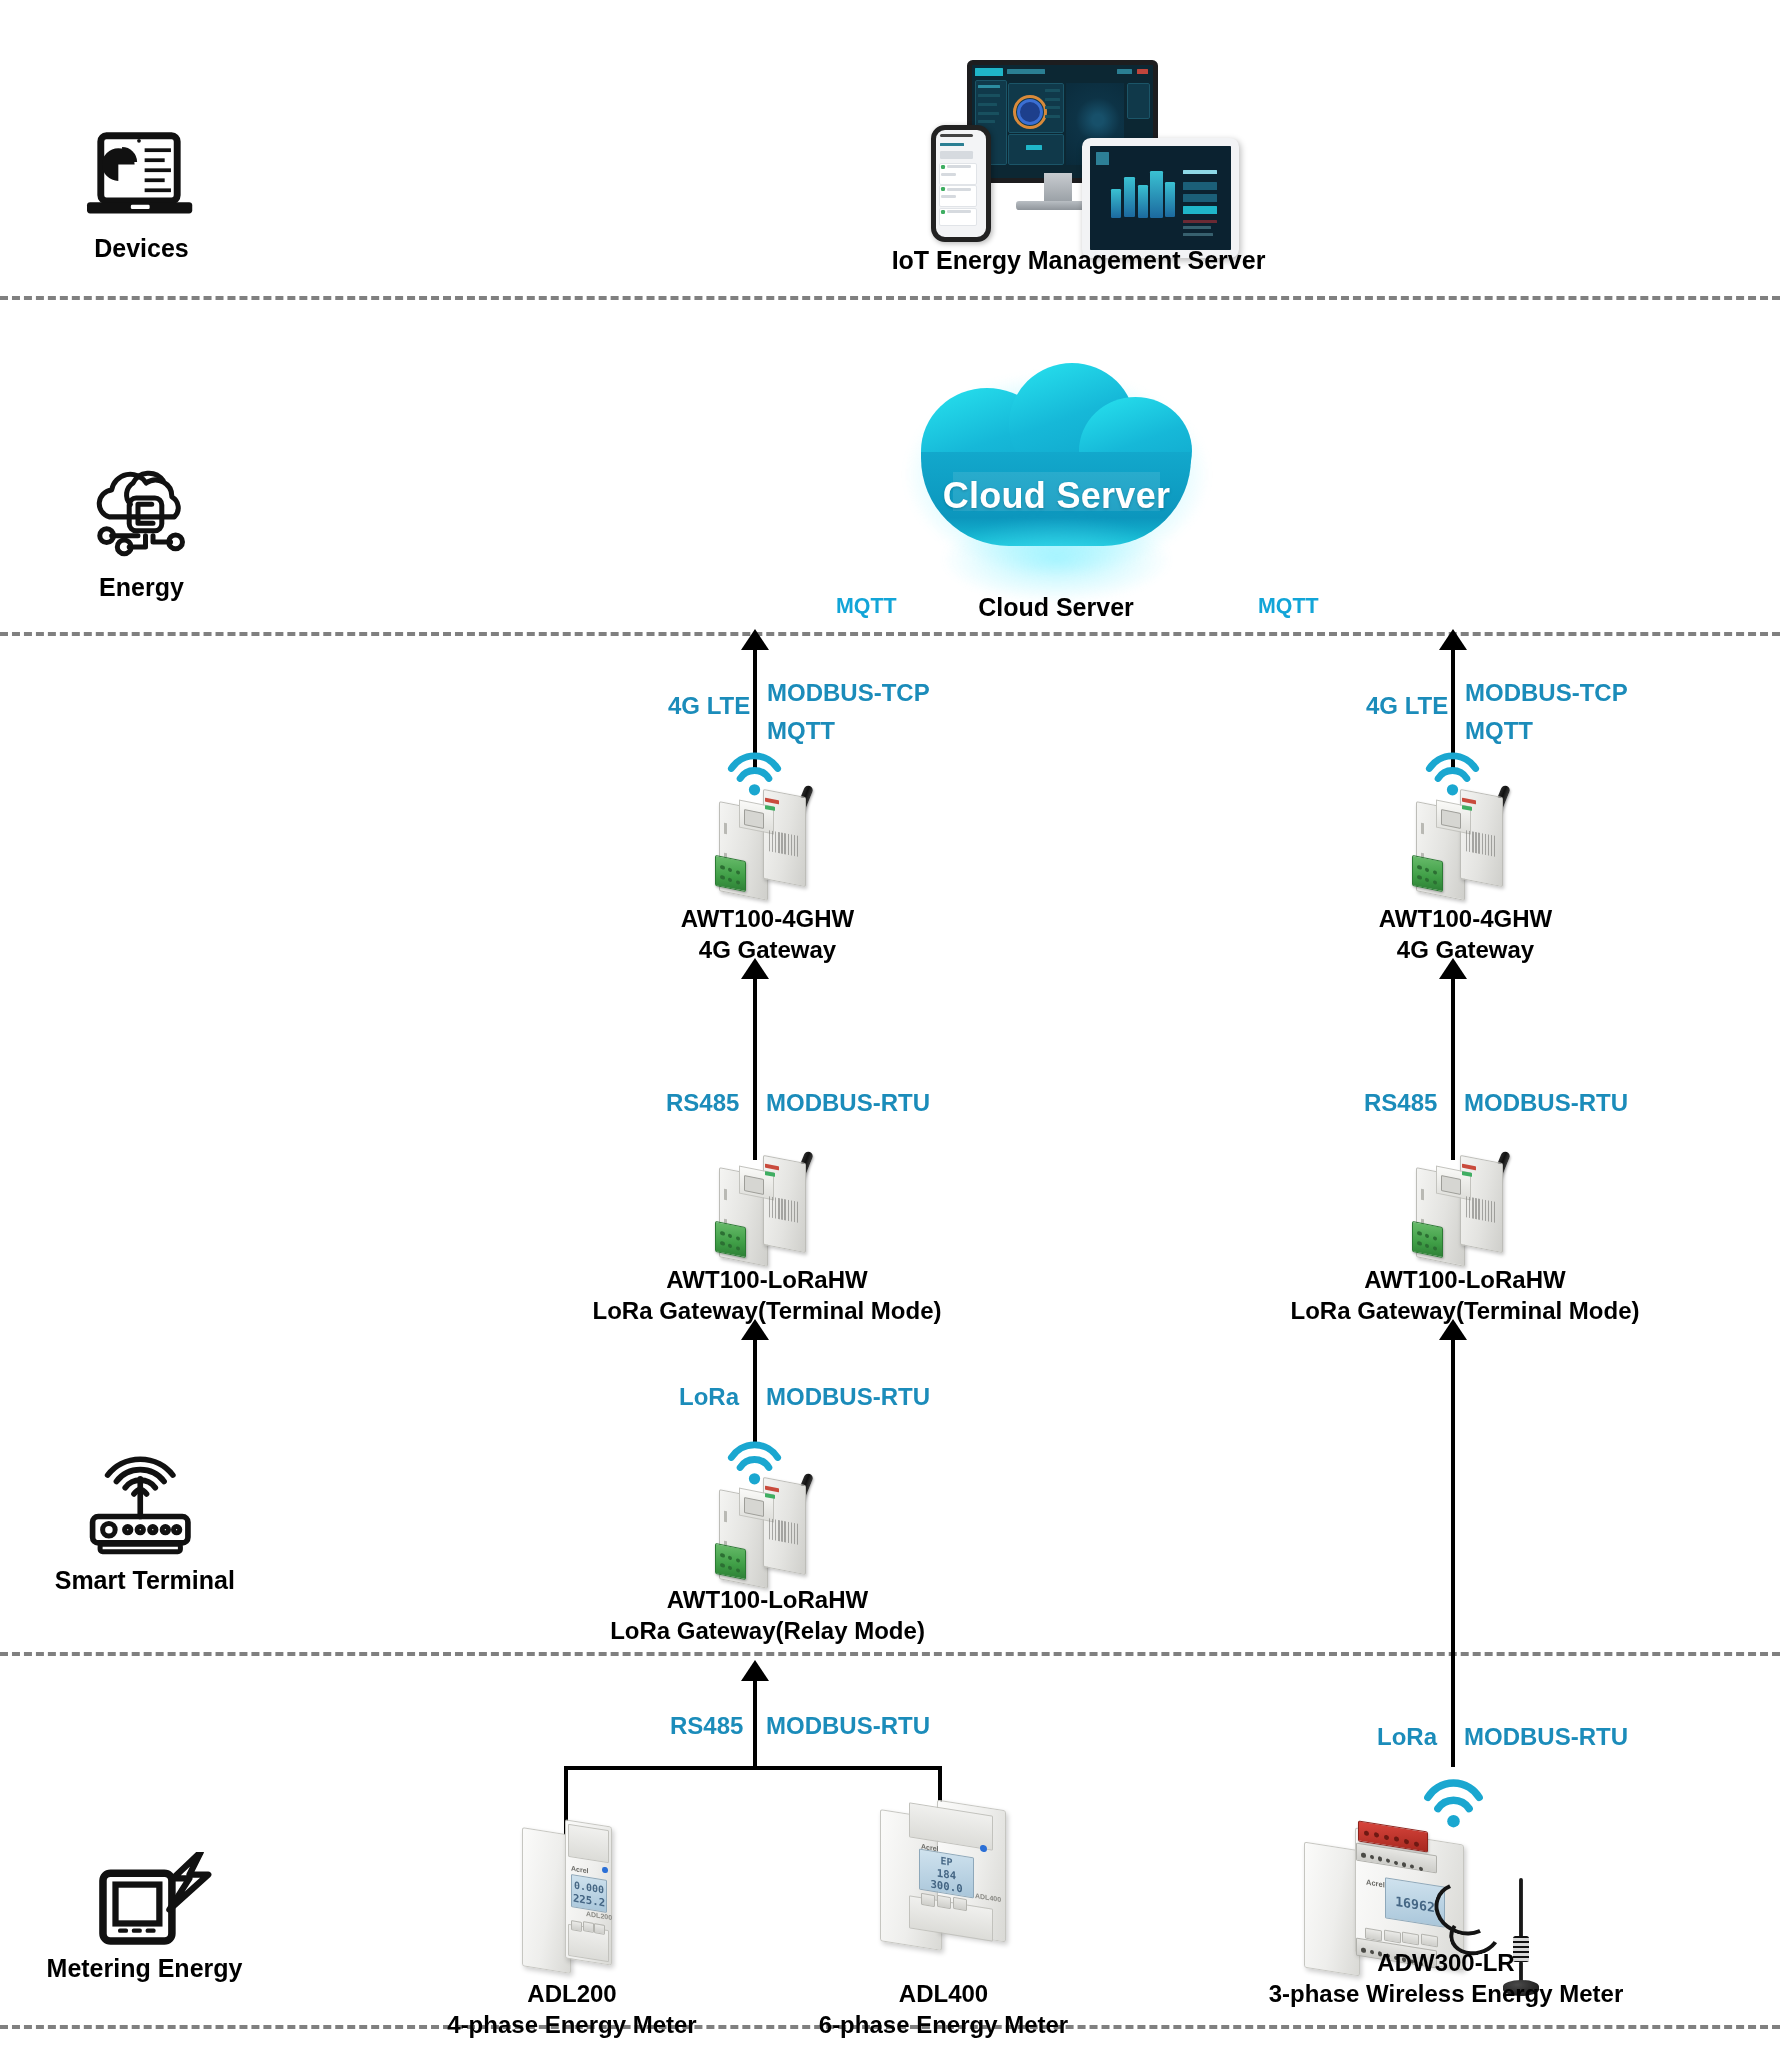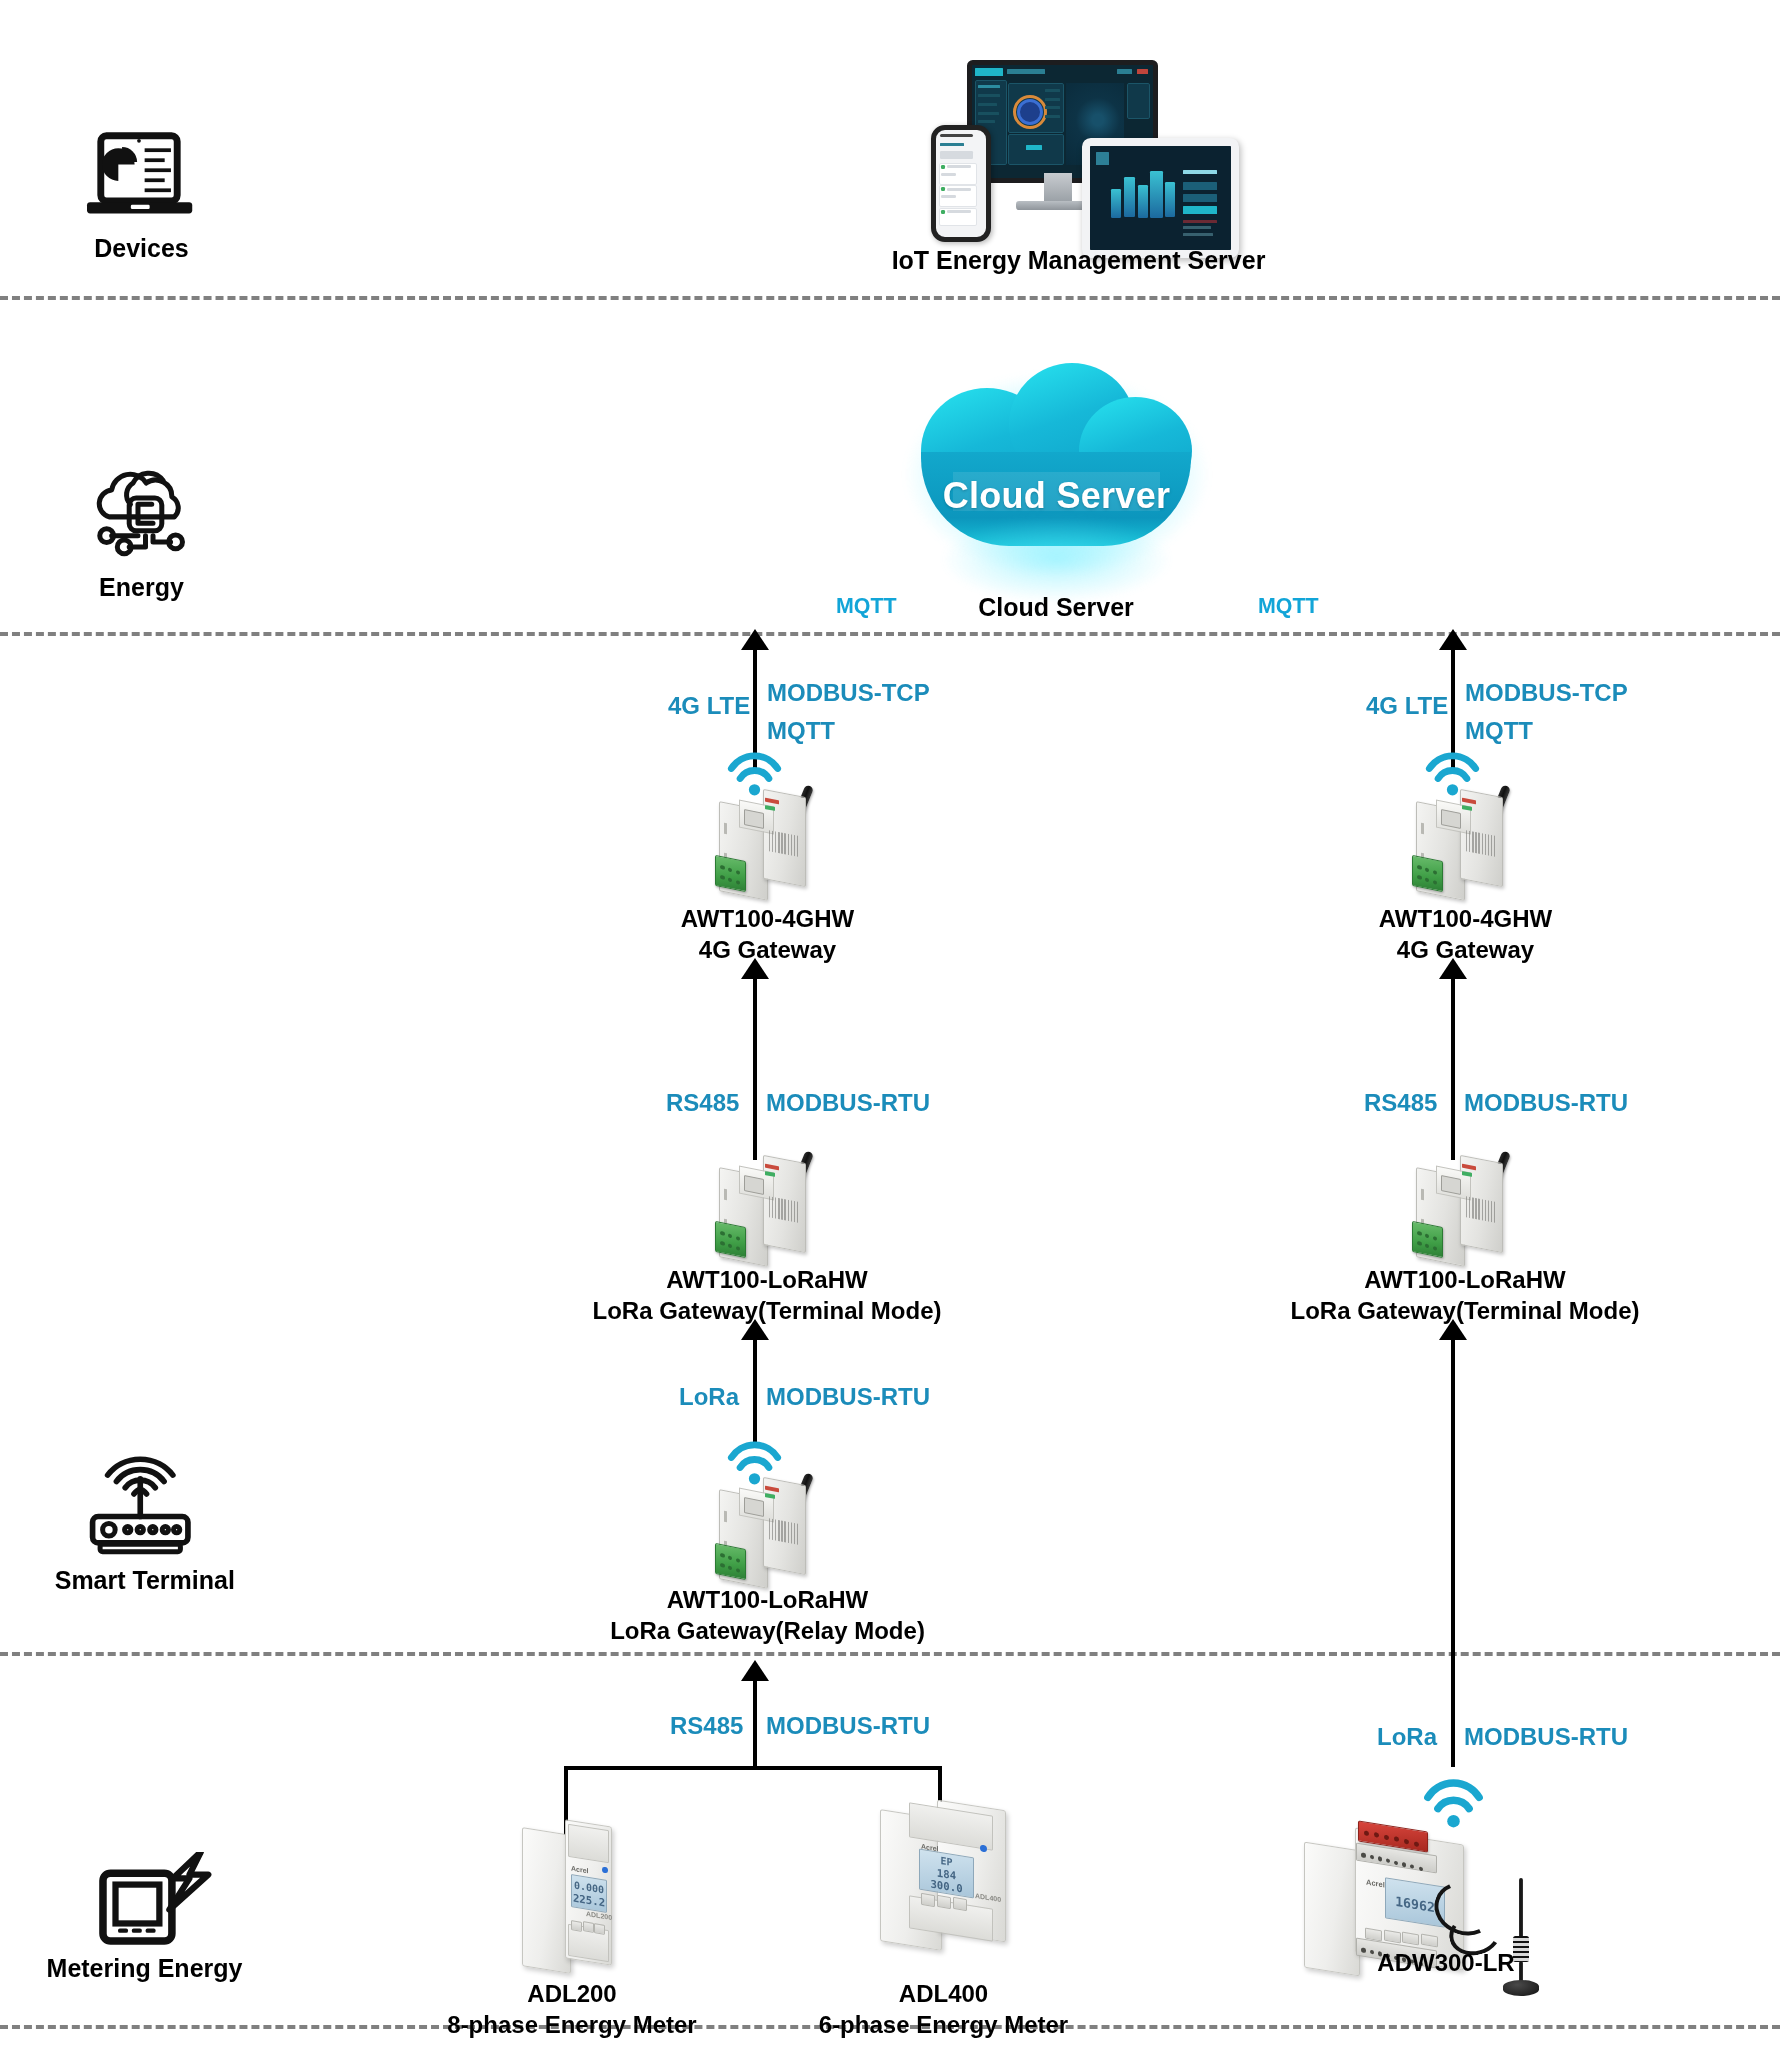--- a/index.html
+++ b/index.html
@@ -382,21 +382,21 @@
       <div class="seg" style="top:3.8px;font-size:10px;">0.000</div>
       <div class="seg" style="top:16.3px;font-size:10.7px;">225.2</div>
     </div>
     <div class="model" style="left:70px;top:89px;transform:skewY(9deg);font-size:7px;">ADL200</div>
     <div class="btn" style="left:55px;top:98px;width:9.4px;height:8.2px;transform:skewY(9deg);"></div>
     <div class="btn" style="left:67px;top:99px;width:9.4px;height:8.2px;transform:skewY(9deg);"></div>
     <div class="btn" style="left:78px;top:101px;width:9.4px;height:8.2px;transform:skewY(9deg);"></div>
   </div>
   <div class="node-label" style="left:396px;top:1979px;width:352px;">
     <div>ADL200</div>
-    <div>8-phase Energy Meter</div>
+    <div>4-phase Energy Meter</div>
   </div>
 
   <div class="meter" style="left:874px;top:1805px;width:145px;height:163px;">
     <div class="shell" style="left:6.3px;top:8.8px;width:60px;height:130px;transform:skewY(9deg);"></div>
     <div class="shell" style="left:63px;top:0px;width:67px;height:130px;transform:skewY(9deg);"></div>
     <div class="cover" style="left:35px;top:3.8px;width:82px;height:33px;transform:skewY(9deg);"></div>
     <div class="cover" style="left:35px;top:97px;width:82px;height:31px;transform:skewY(9deg);"></div>
     <div class="brand" style="left:47px;top:39px;transform:skewY(9deg);font-size:7px;">Acrel</div>
     <div class="bluedot" style="left:106px;top:40px;width:7px;height:7px;transform:skewY(9deg);"></div>
     <div class="lcd" style="left:45px;top:48px;width:53px;height:39px;transform:skewY(9deg);">
@@ -548,20 +548,21 @@
       <div class="cable" style="left:3.8px;top:2.5px;width:54px;height:45px;transform:rotate(18deg);"></div>
       <div class="cable" style="left:19px;top:34px;width:44px;height:34px;transform:rotate(-14deg);"></div>
       <div class="rod" style="left:89px;top:-1.3px;height:60px;"></div>
       <div class="coil" style="left:83px;top:57px;height:26.4px;"></div>
       <div class="rod" style="left:89px;top:82px;height:24px;"></div>
       <div class="base" style="left:73px;top:101px;width:36px;height:16.3px;"></div>
     </div>
   </div>
   <div class="node-label" style="left:1182px;top:1948px;width:528px;">
     <div>ADW300-LR</div>
+    <div>3-phase Wireless Energy Meter</div>
   </div>
 
   <div class="icon-wrap" style="left:70px;top:1456px;width:138px;height:101px;">
     <svg width="138" height="101" viewBox="0 0 220 160">
       <g fill="none" stroke="#111" stroke-width="9" stroke-linecap="round">
         <path d="M112 36 v60"></path>
         <path d="M102 60 q10 -14 20 0"></path>
         <path d="M88 50 A30 30 0 0 1 136 50"></path>
         <path d="M74 40 A48 48 0 0 1 150 40"></path>
         <path d="M60 30 A66 66 0 0 1 164 30"></path>

